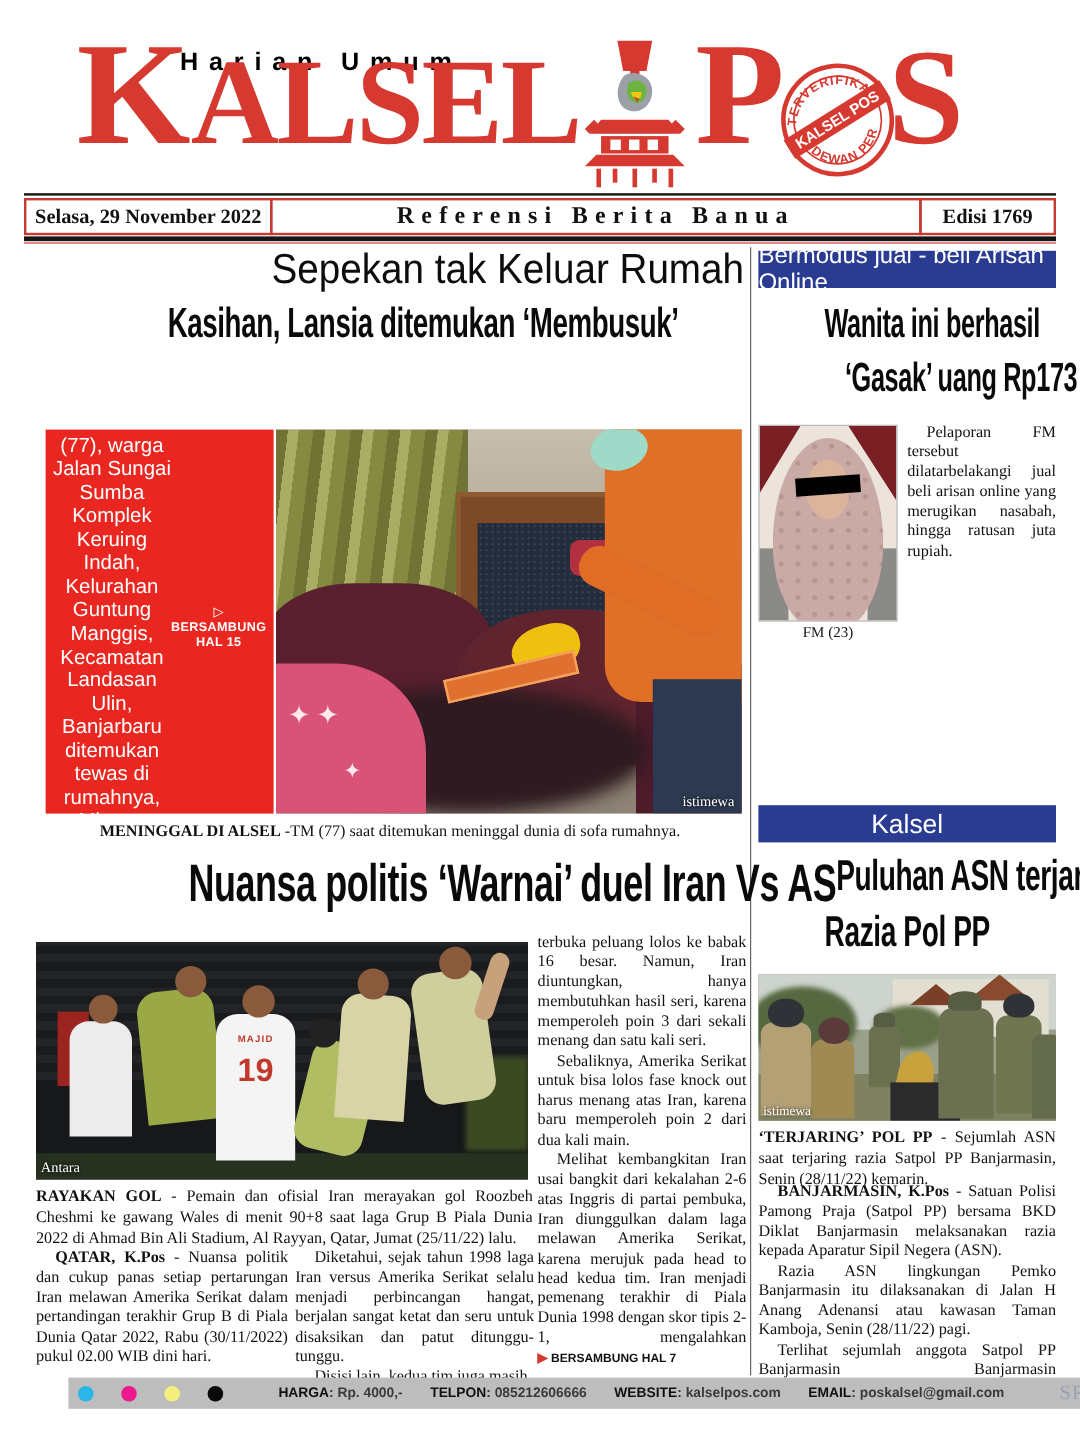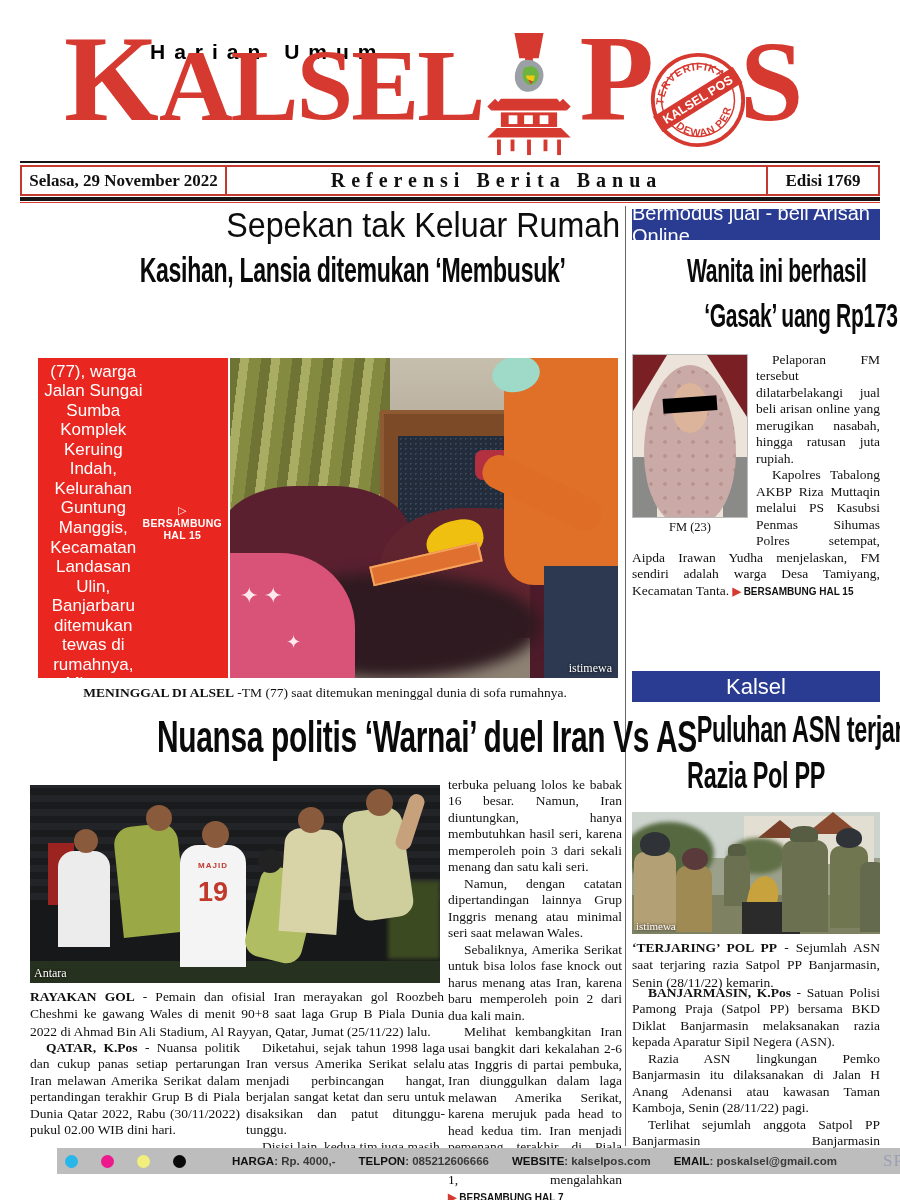--- a/index.html
+++ b/index.html
@@ -306,21 +306,20 @@
 
   <div class="abs col1 bodytext serif just">
     <p class="ind"><span class="lead">QATAR, K.Pos</span><span> - Nuansa politik dan cukup panas setiap pertarungan Iran melawan Amerika Serikat dalam pertandingan terakhir Grup B di Piala Dunia Qatar 2022, Rabu (30/11/2022) pukul 02.00 WIB dini hari.</span></p>
   </div>
   <div class="abs col2 bodytext serif just">
     <p class="ind">Diketahui, sejak tahun 1998 laga Iran versus Amerika Serikat selalu menjadi perbincangan hangat, berjalan sangat ketat dan seru untuk disaksikan dan patut ditunggu-tunggu.</p>
     <p class="ind">Disisi lain, kedua tim juga masih</p>
   </div>
   <div class="abs col3 bodytext serif just">
     <p>terbuka peluang lolos ke babak 16 besar. Namun, Iran diuntungkan, hanya membutuhkan hasil seri, karena memperoleh poin 3 dari sekali menang dan satu kali seri.</p>
-    <p class="ind">Namun, dengan catatan dipertandingan lainnya Grup Inggris menang atau minimal seri saat melawan Wales.</p>
     <p class="ind">Sebaliknya, Amerika Serikat untuk bisa lolos fase knock out harus menang atas Iran, karena baru memperoleh poin 2 dari dua kali main.</p>
     <p class="ind"><span>Melihat kembangkitan Iran usai bangkit dari kekalahan 2-6 atas Inggris di partai pembuka, Iran diunggulkan dalam laga melawan Amerika Serikat, karena merujuk pada head to head kedua tim. Iran menjadi pemenang terakhir di Piala Dunia 1998 dengan skor tipis 2-1, mengalahkan</span>
       <span class="contchip"><span class="tri">▶</span> <span>BERSAMBUNG HAL 7</span></span>
     </p>
   </div>
 
   <div class="abs rtag tag1 sans">Bermodus jual - beli Arisan Online</div>
   <div class="abs rhead rh1 sans">
     <div><span class="condensed">Wanita ini berhasil</span></div>
     <div><span class="condensed">‘Gasak’ uang Rp173 juta</span></div>
@@ -333,23 +332,20 @@
         <div class="flagR"></div>
         <div class="shoulderL"></div>
         <div class="shoulderR"></div>
         <div class="hijab"></div>
         <div class="face"></div>
         <div class="censor"></div>
       </div>
       <div class="fmcap serif">FM (23)</div>
     </div>
     <p class="ind">Pelaporan FM tersebut dilatarbelakangi jual beli arisan online yang merugikan nasabah, hingga ratusan juta rupiah.</p>
-    <p class="ind"><span>Kapolres Tabalong AKBP Riza Muttaqin melalui PS Kasubsi Penmas Sihumas Polres setempat, Aipda Irawan Yudha menjelaskan, FM sendiri adalah warga Desa Tamiyang, Kecamatan Tanta.</span>
-      <span class="contchip"><span class="tri">▶</span> <span>BERSAMBUNG HAL 15</span></span>
-    </p>
   </div>
 
   <div class="abs rtag tag2 sans">Kalsel</div>
   <div class="abs rhead rh2 sans">
     <div><span class="condensed">Puluhan ASN terjaring</span></div>
     <div><span class="condensed">Razia Pol PP</span></div>
   </div>
 
   <div class="abs photo satpol">
     <div class="sp sky"></div>

